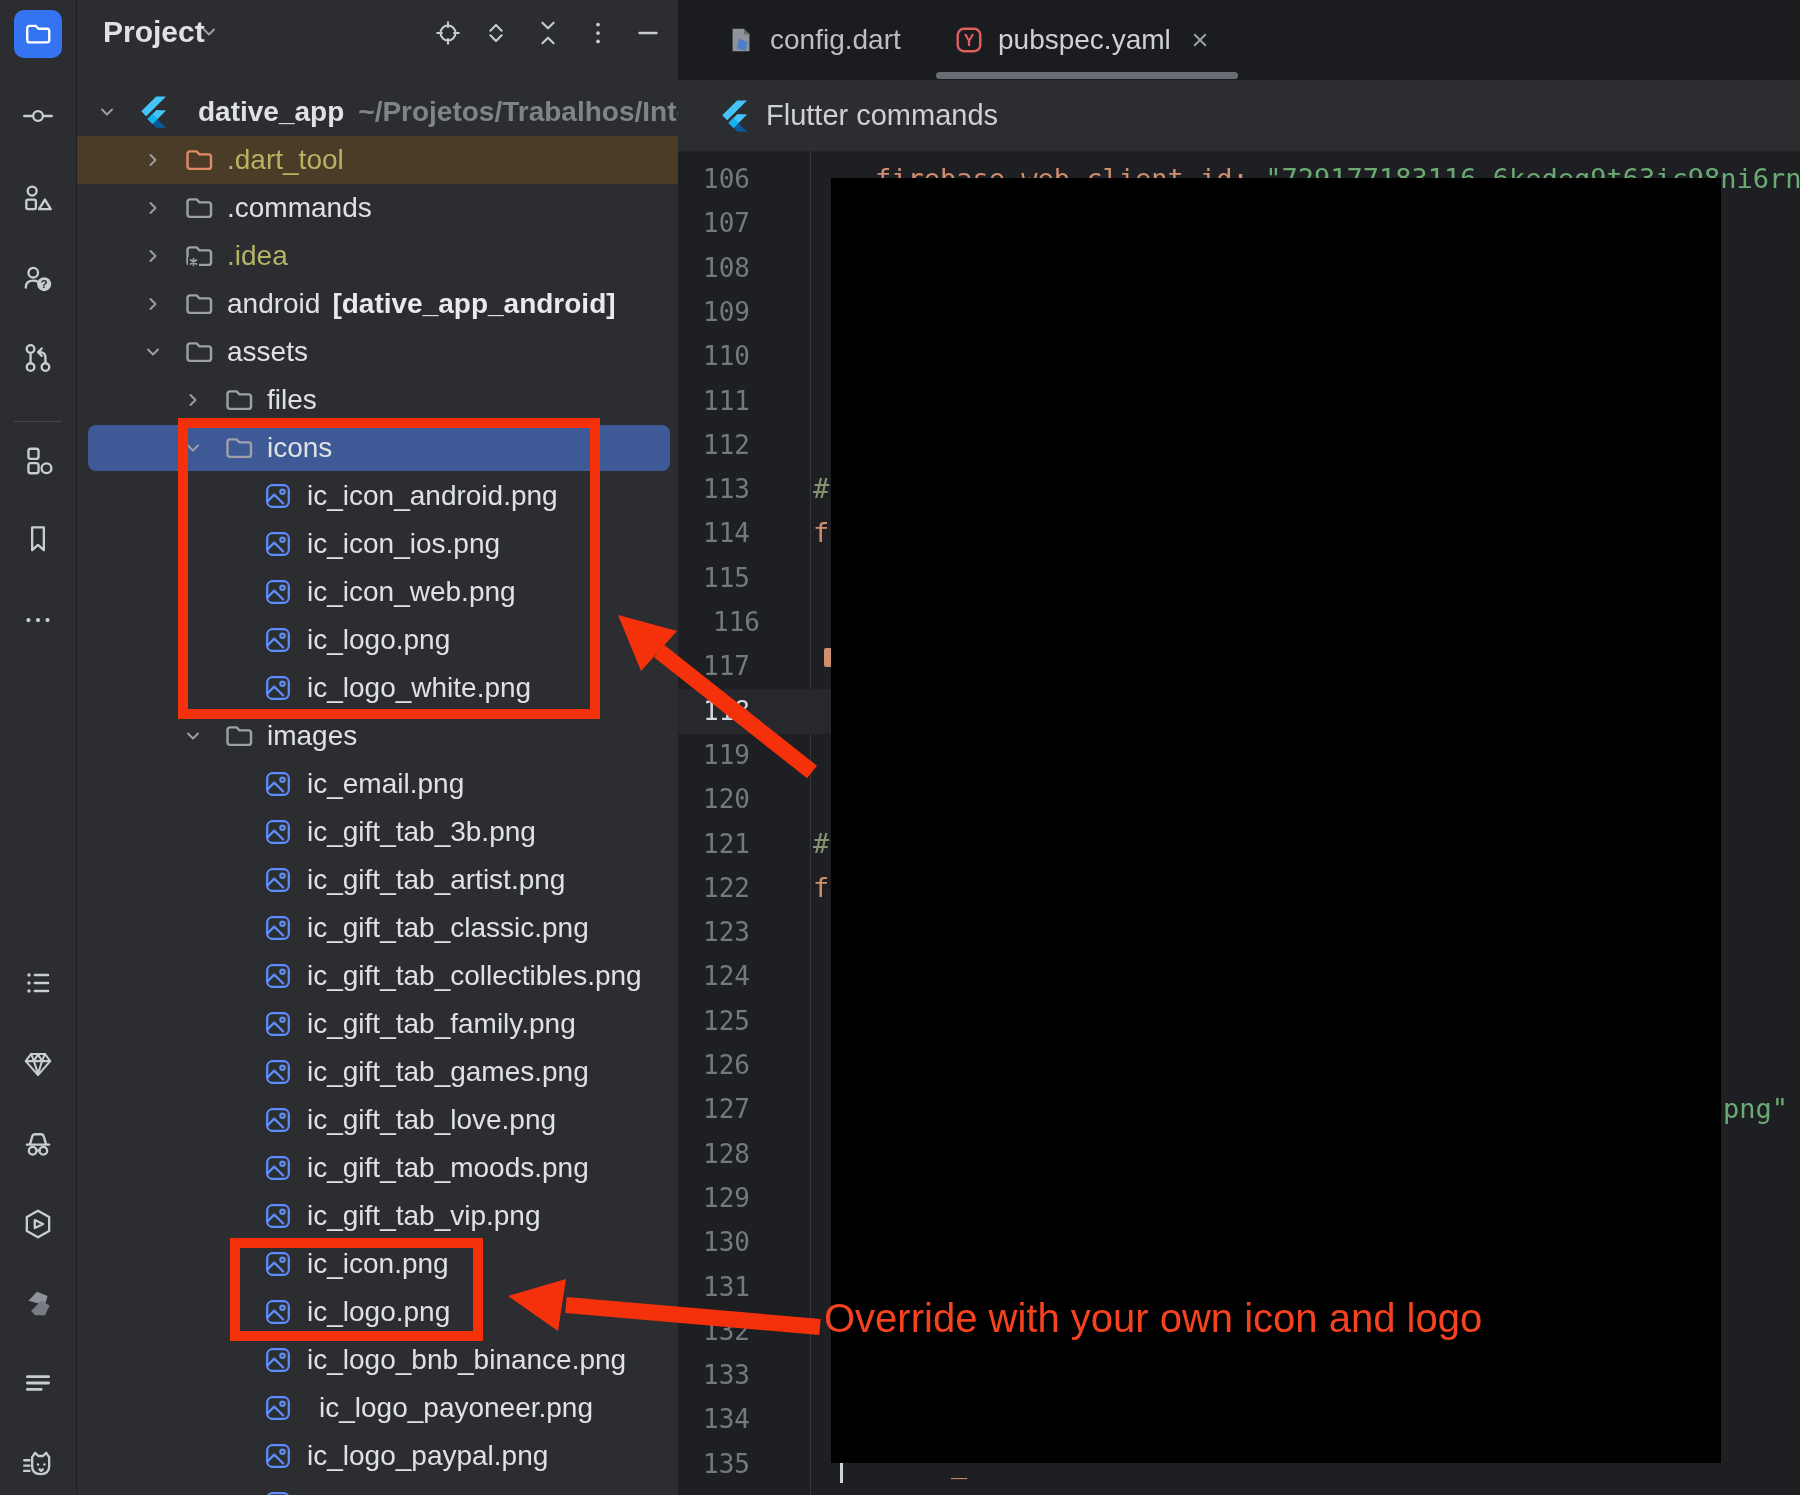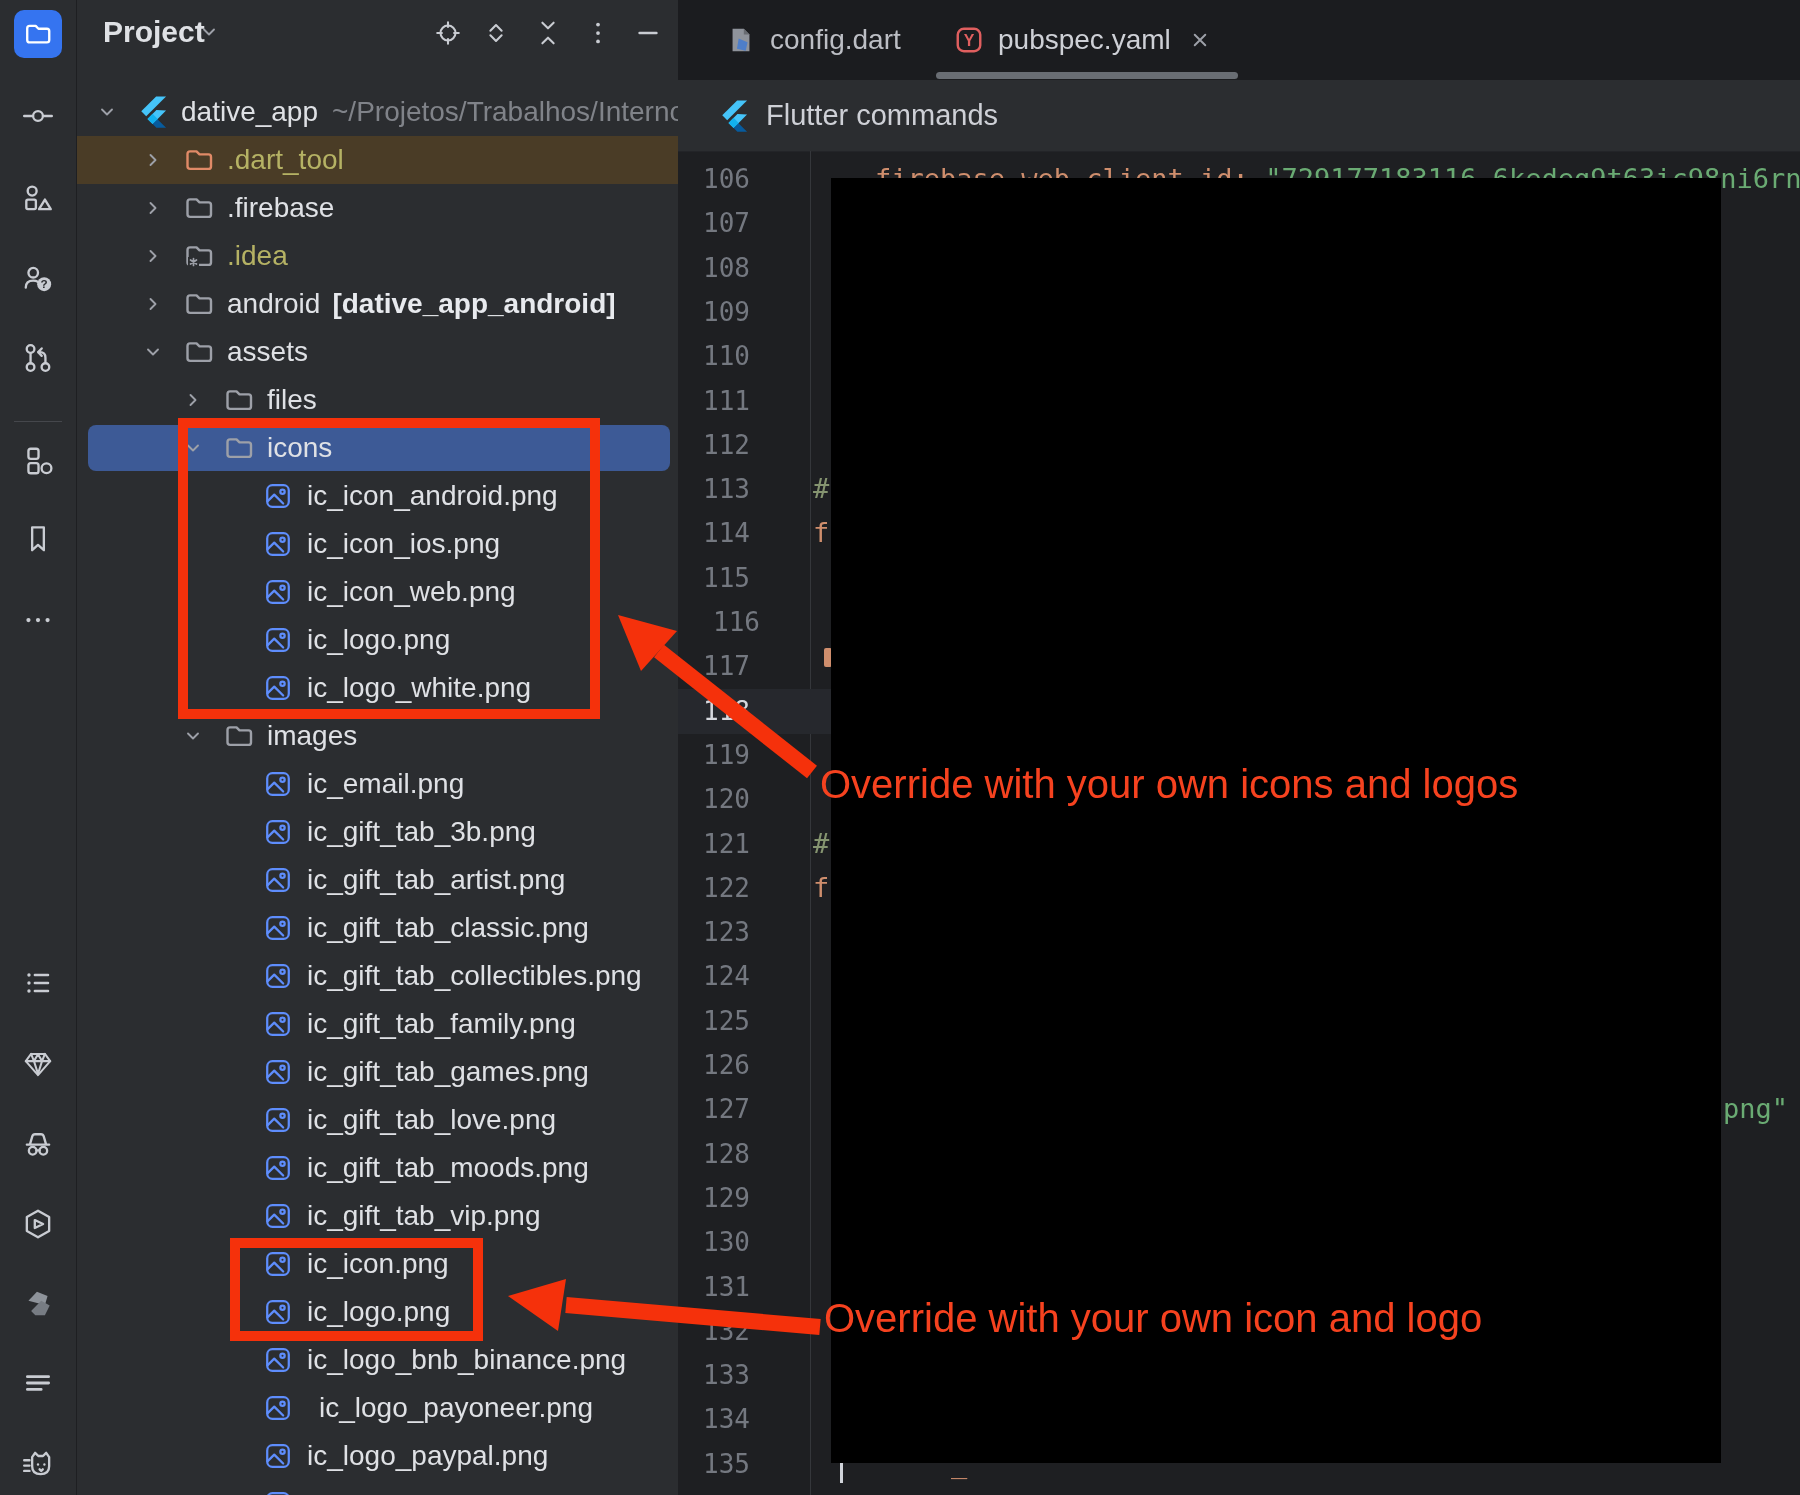--- a/index.html
+++ b/index.html
@@ -17,21 +17,21 @@
   #panel-header{position:absolute;left:0;top:0;width:100%;height:66px;}
   #panel-title{position:absolute;left:26px;top:15px;font-size:30px;font-weight:700;color:#dfe1e5;}
   #panel-title-chevron{position:absolute;left:122px;top:22px;}
   .hdr-icon{position:absolute;top:18px;width:30px;height:30px;display:flex;align-items:center;justify-content:center;}
   .tree-row{position:absolute;left:0;width:100%;height:48px;font-size:28px;line-height:48px;white-space:nowrap;}
   .row-bg-brown{position:absolute;left:0;top:0;width:100%;height:48px;background:#4a3c26;}
   .row-bg-blue{position:absolute;left:11px;top:1px;width:582px;height:46px;background:#3d5a96;border-radius:8px;}
   .tree-cell{position:absolute;top:0;height:48px;display:flex;align-items:center;}
   .lbl-normal{color:#dfe1e5;}
   .lbl-excluded{color:#b5b264;}
-  .lbl-bold{font-weight:400;}
+  .lbl-bold{font-weight:700;margin-left:17px;}
   .lbl-path{color:#808389;padding-left:14px;}
   .lbl-module{font-weight:700;color:#e8eaee;padding-left:12px;}
   
   #editor{position:absolute;left:678px;top:0;width:1286px;height:1495px;background:#1e1f22;overflow:hidden;}
   #tabbar{position:absolute;left:0;top:0;width:100%;height:80px;background:#1b1c1f;}
   .tab{position:absolute;top:0;height:80px;display:flex;align-items:center;}
   .tab-label{font-size:28px;padding-left:14px;}
   .tab-underline{position:absolute;top:72px;height:7px;border-radius:4px;background:#696d73;}
   #banner{position:absolute;left:0;top:80px;width:100%;height:71px;background:#2b2d30;
           border-bottom:1px solid #232428;display:flex;align-items:center;}
@@ -273,21 +273,21 @@
           <span class="tree-cell" style="left: 66px;">
             <svg width="20" height="20" viewBox="0 0 32 32" fill="none" stroke="#9da0a8" stroke-width="3" stroke-linecap="round" stroke-linejoin="round">
               <path d="M12 8l8 8-8 8"></path>
             </svg>
           </span>
           <span class="tree-cell" style="left: 106px;">
             <svg width="32" height="32" viewBox="0 0 32 32" fill="none" stroke="#9da0a8" stroke-width="2.4" stroke-linecap="round" stroke-linejoin="round">
               <path d="M4.5 10q0-2.6 2.6-2.6h6.4l3 3h9q2.5 0 2.5 2.5v9.5q0 2.5-2.5 2.5H7.1q-2.6 0-2.6-2.6z"></path>
             </svg>
           </span>
-          <span class="tree-cell lbl-normal" style="left: 150px;">.firebase</span>
+          <span class="tree-cell lbl-normal" style="left: 150px;">.commands</span>
         </div>
         <div class="tree-row" style="top: 232px;">
           <span class="tree-cell" style="left: 66px;">
             <svg width="20" height="20" viewBox="0 0 32 32" fill="none" stroke="#9da0a8" stroke-width="3" stroke-linecap="round" stroke-linejoin="round">
               <path d="M12 8l8 8-8 8"></path>
             </svg>
           </span>
           <span class="tree-cell" style="left: 106px;">
             <svg width="32" height="32" viewBox="0 0 32 32" fill="none" stroke="#9da0a8" stroke-width="2.4" stroke-linecap="round" stroke-linejoin="round">
               <path d="M4.5 10q0-2.6 2.6-2.6h6.4l3 3h9q2.5 0 2.5 2.5v9.5q0 2.5-2.5 2.5H7.1q-2.6 0-2.6-2.6z"></path>
@@ -662,16 +662,15 @@
 
   <div id="annotations">
     <div class="red-rect" id="red-rect-icons"></div>
     <div class="red-rect" id="red-rect-files"></div>
     <svg id="arrow-svg" width="1800" height="1495" viewBox="0 0 1800 1495">
       <line x1="812" y1="772" x2="659" y2="651" stroke="#f5310b" stroke-width="16"></line>
       <polygon points="618,615 677,631 641,671" fill="#f5310b"></polygon>
       <line x1="820" y1="1327" x2="566" y2="1305" stroke="#f5310b" stroke-width="16"></line>
       <polygon points="508,1296 566,1279 558,1331" fill="#f5310b"></polygon>
     </svg>
-    <div class="annot-label" id="annot-label-1">Override with your own icons and logos</div>
     <div class="annot-label" id="annot-label-2">Override with your own icon and logo</div>
   </div>
 </div>
 
 </body></html>

